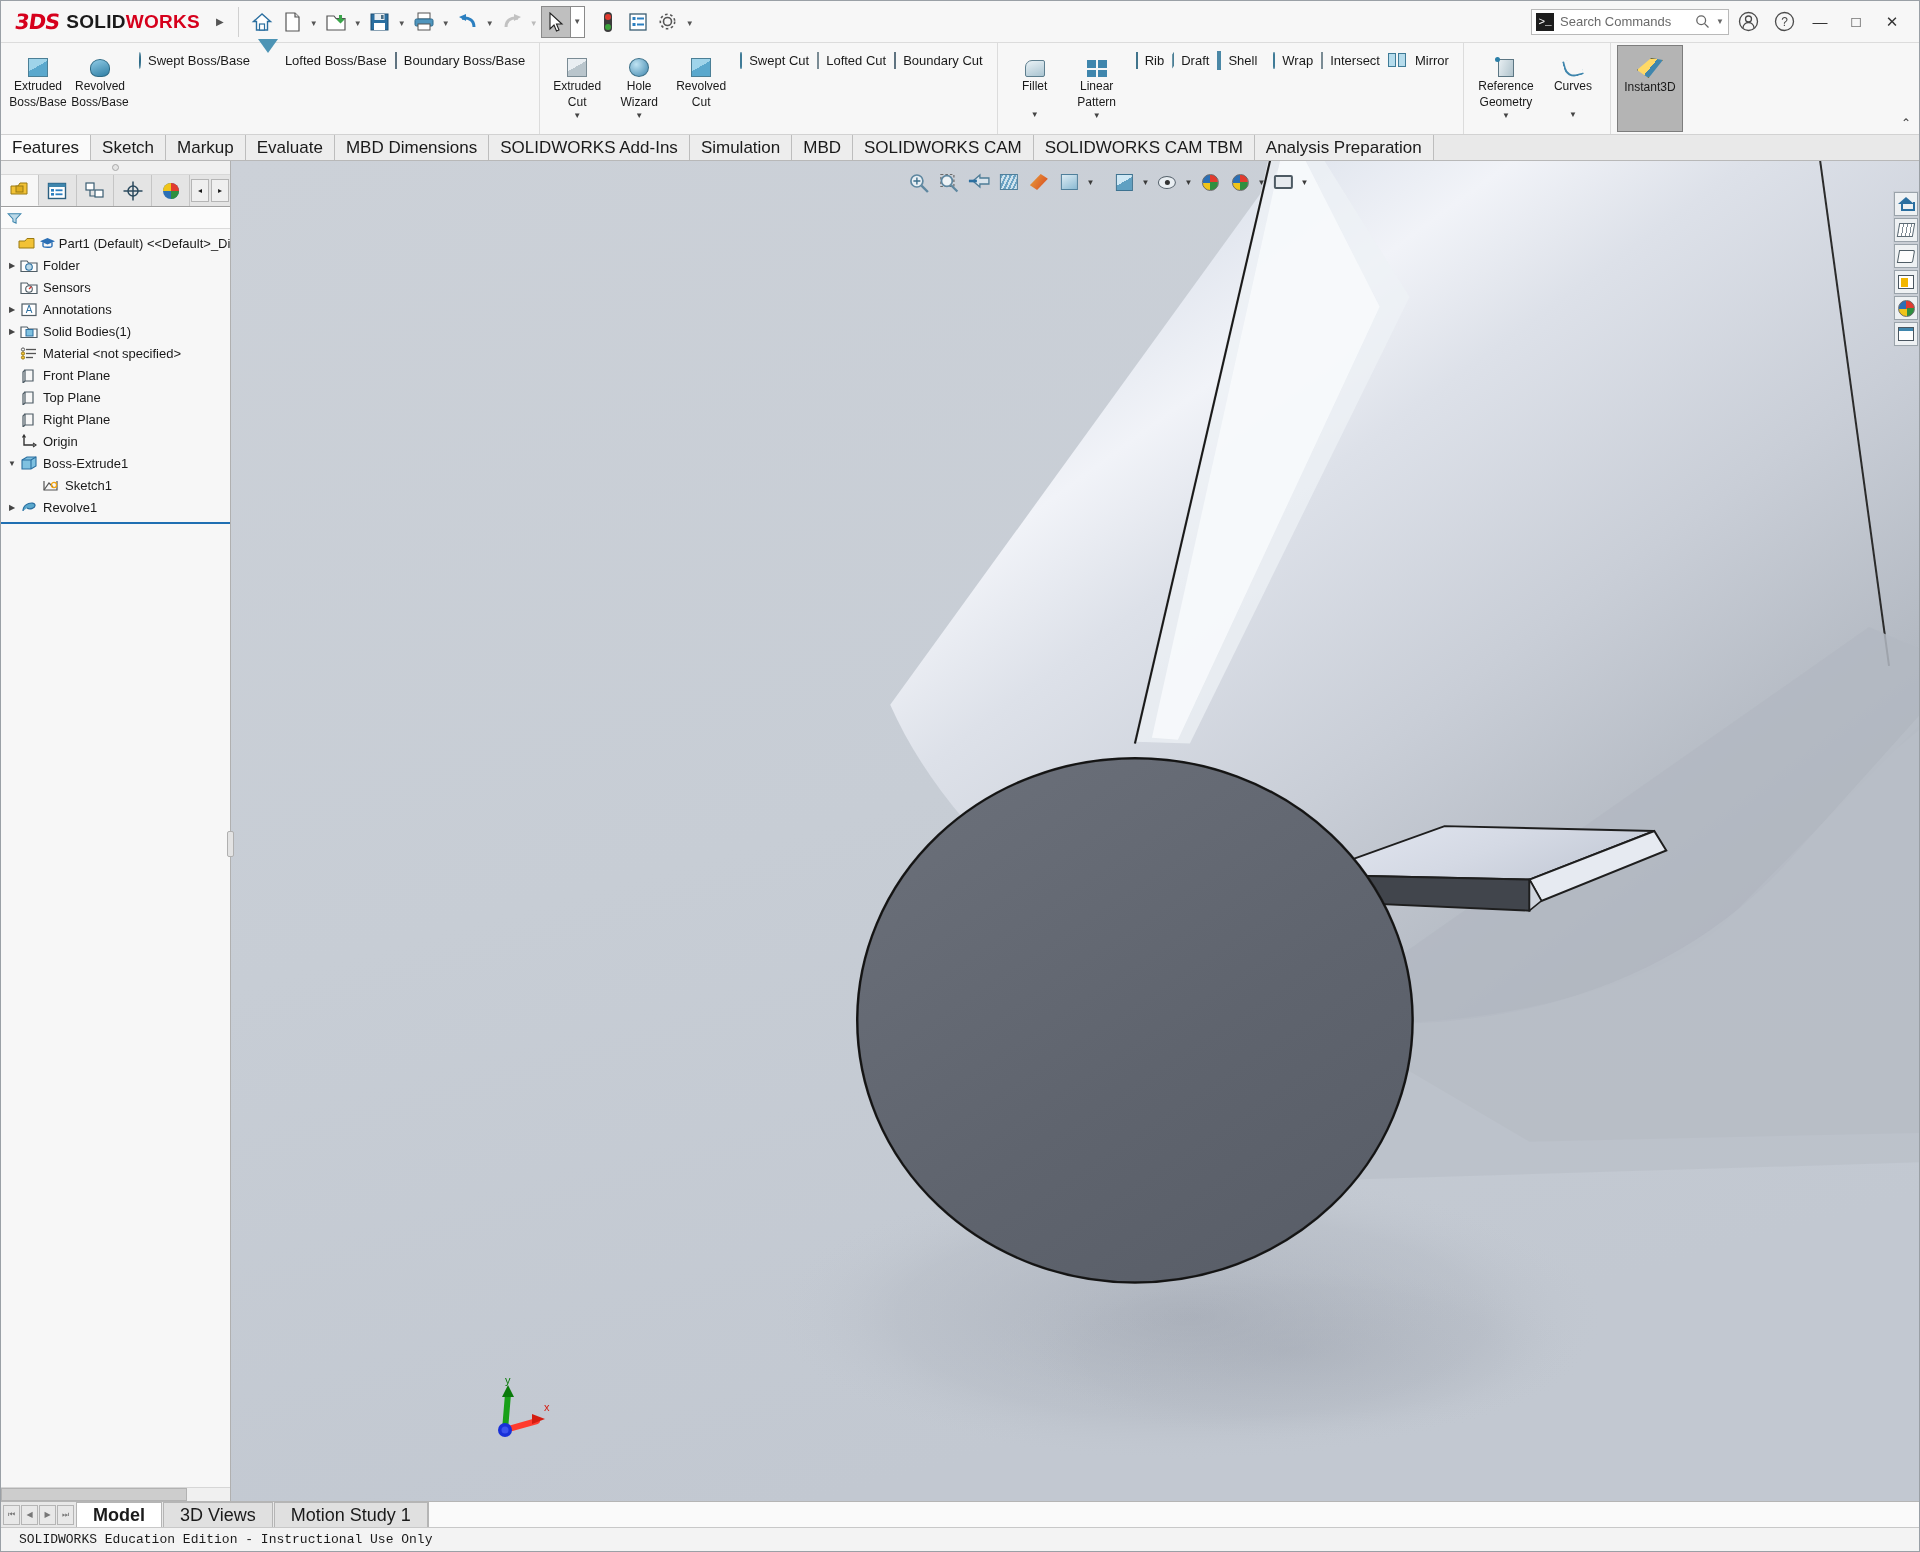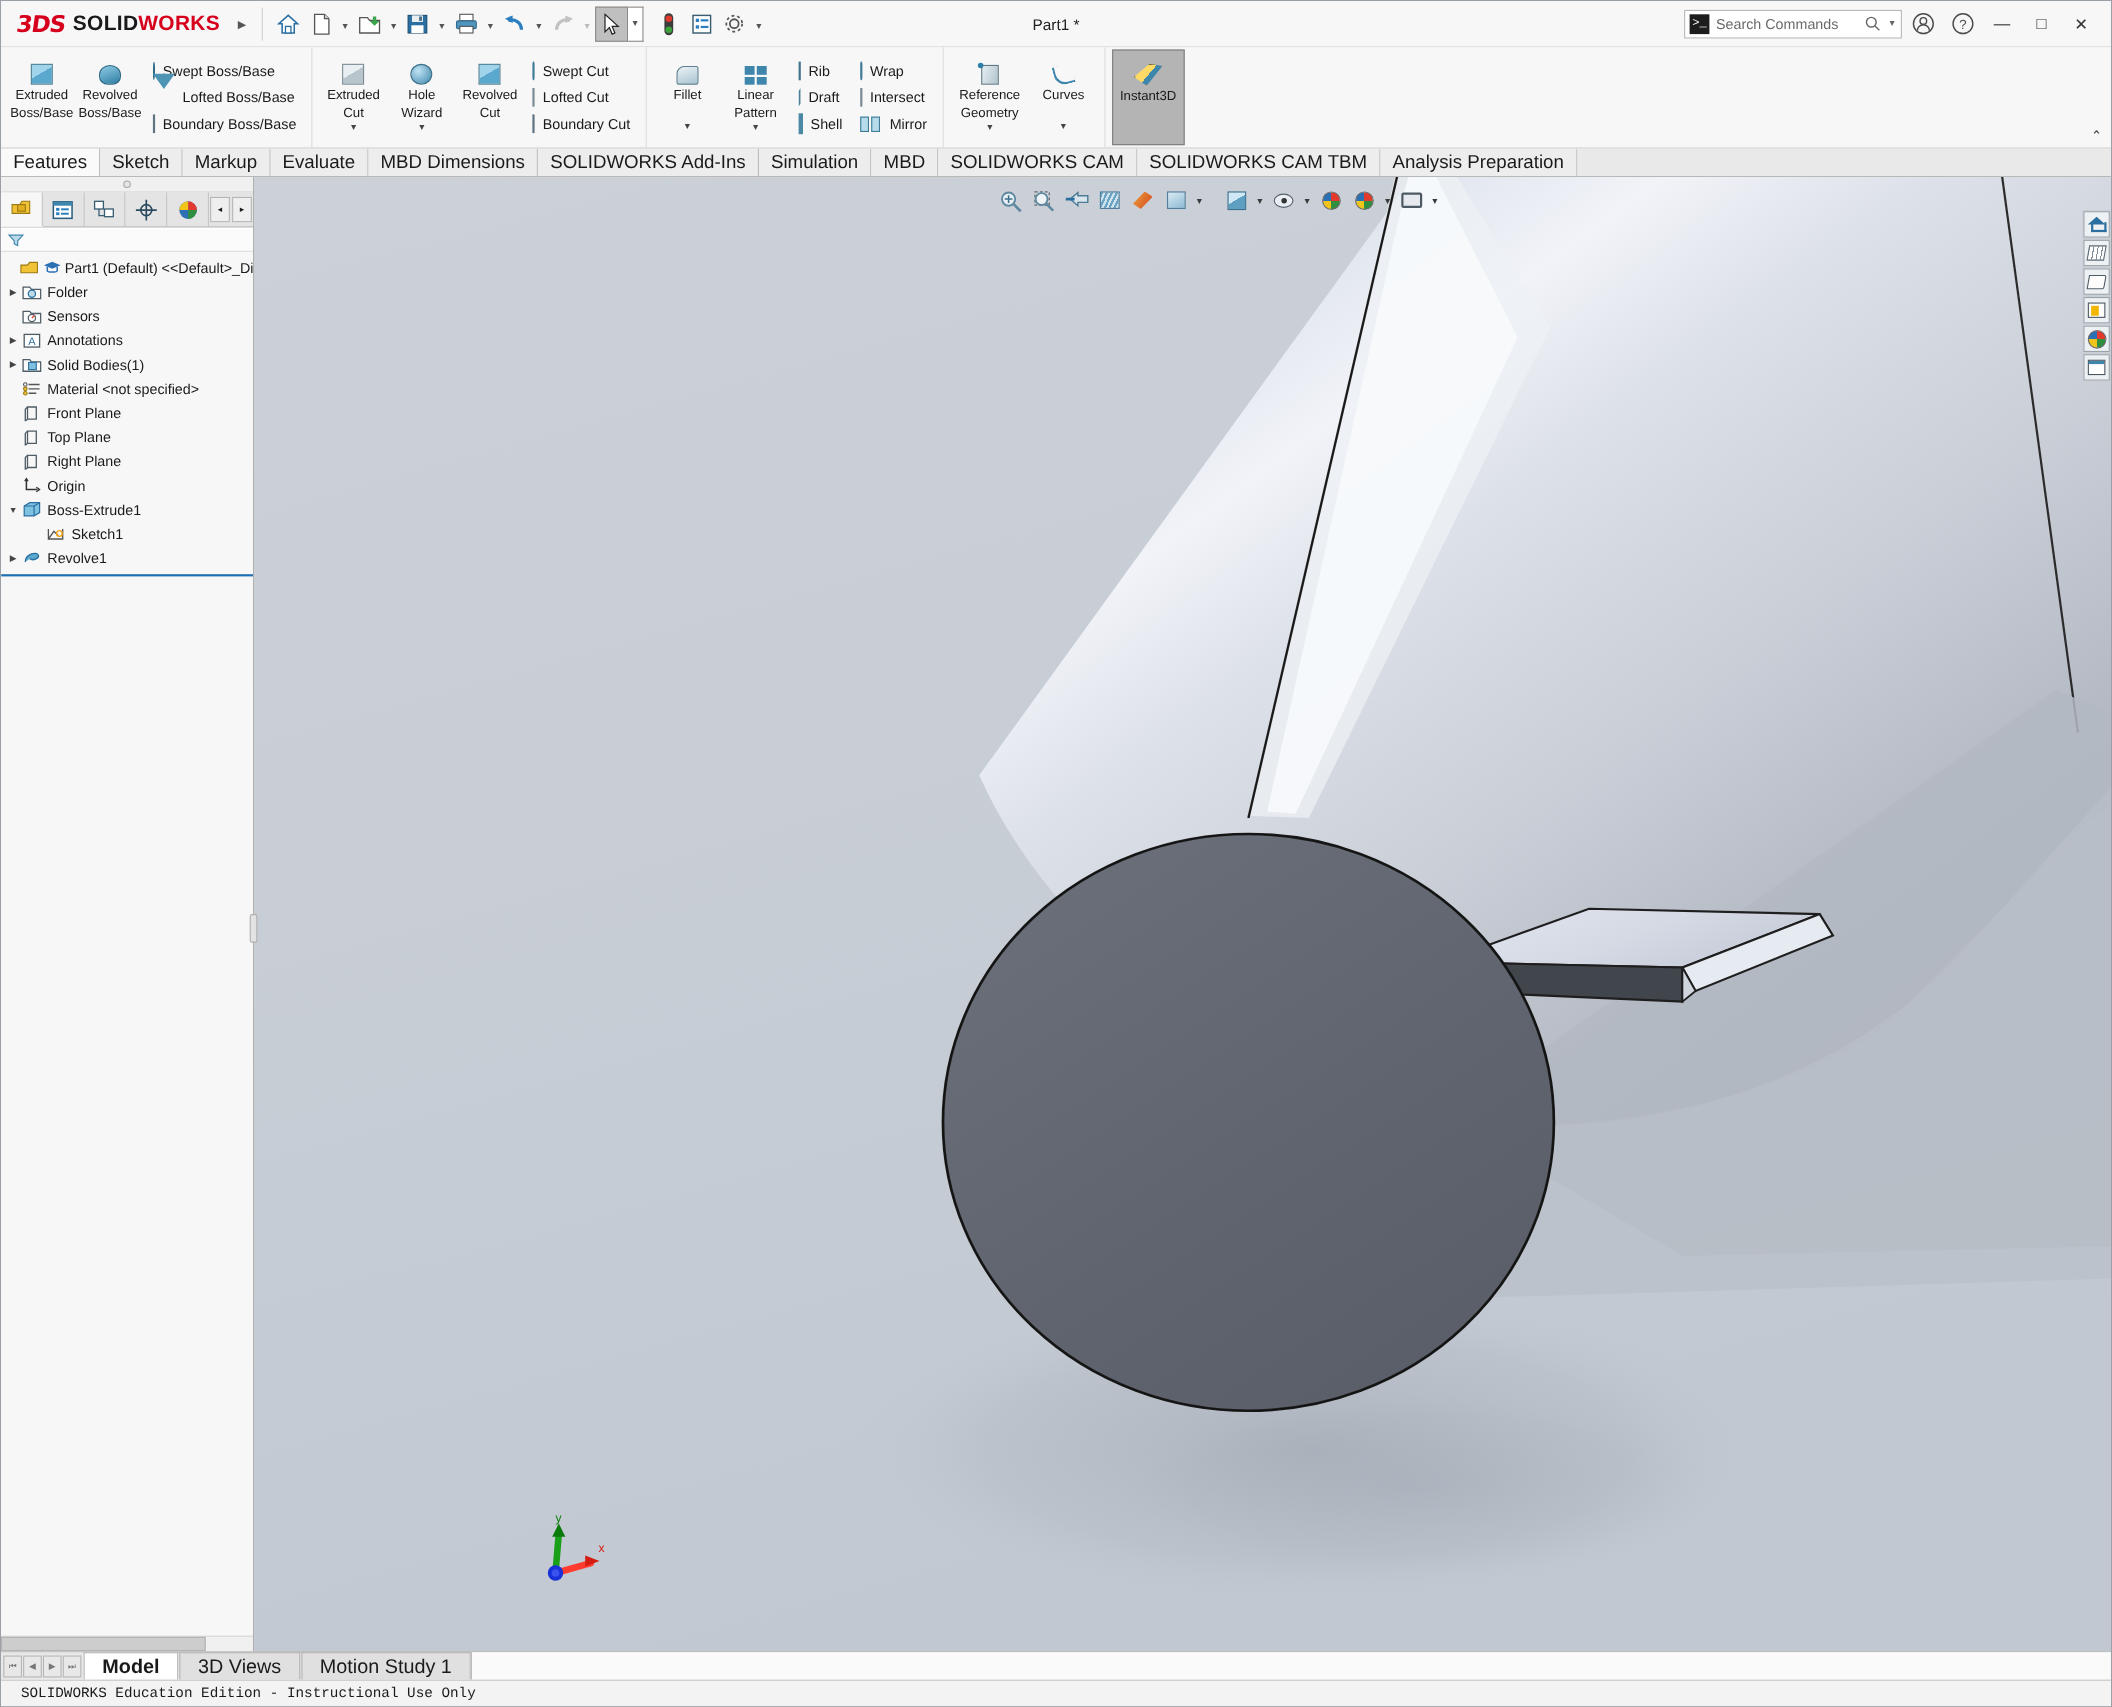--- a/index.html
+++ b/index.html
@@ -46,21 +46,21 @@
   
   .ribbon { height:92px; flex:0 0 92px; display:flex; align-items:stretch;
             background:#f7f7f7; border-bottom:1px solid #d2d2d2; position:relative; }
   .rgroup { display:flex; align-items:stretch; padding:2px 6px; border-right:1px solid #dcdcdc; }
   .big-btn { width:62px; display:flex; flex-direction:column; align-items:center;
              padding-top:6px; cursor:default; }
   .big-btn .ico { height:26px; display:flex; align-items:flex-end; }
   .big-btn .lbl { font-size:12px; line-height:13px; text-align:center; margin-top:3px; color:#1a1a1a;}
   .big-btn .dd { font-size:8px; color:#444; margin-top:2px; }
   .big-btn.active { background:#b4b4b4; border:1px solid #7d7d7d; }
-  .stack { display:flex; flex-direction:column; justify-content:center; padding:3px 4px; }
+  .stack { display:flex; justify-content:center; padding:3px 4px; }
   .srow { display:flex; align-items:center; height:24px; gap:7px; padding:0 4px; cursor:default;}
   .srow .lbl { font-size:13px; }
   .ribbon-collapse { position:absolute; right:8px; bottom:4px; font-size:12px; color:#444; }
 
   
   .ic { display:inline-block; position:relative; }
   .cube {
     width:20px;height:19px;
     background: linear-gradient(150deg,#9fd4ea 0 45%, #5aa8cd 45% 100%);
     border:1px solid #4b7f96;
@@ -313,21 +313,20 @@
         <svg width="21" height="21" viewBox="0 0 21 21">
             <g stroke="#555" stroke-width="1.6" fill="none">
               <circle cx="10.5" cy="10.5" r="4"></circle>
               <circle cx="10.5" cy="10.5" r="7.2" stroke-dasharray="2.6 2.6"></circle>
             </g>
           </svg>
       </div>
       <div class="tb-caret">▼</div>
     </div>
 
-    <div class="doc-title">Part1 *</div>
 
     <div class="tb-right">
       <div class="search-box">
         <span class="search-prompt">&gt;_</span>
         <span class="search-ph">Search Commands</span>
         <svg width="15" height="15" viewBox="0 0 15 15">
             <circle cx="6.2" cy="6.2" r="4.4" fill="none" stroke="#666" stroke-width="1.3"></circle>
             <line x1="9.6" y1="9.6" x2="13.5" y2="13.5" stroke="#666" stroke-width="1.3"></line>
           </svg>
         <span style="font-size:8px;color:#666">▼</span>

